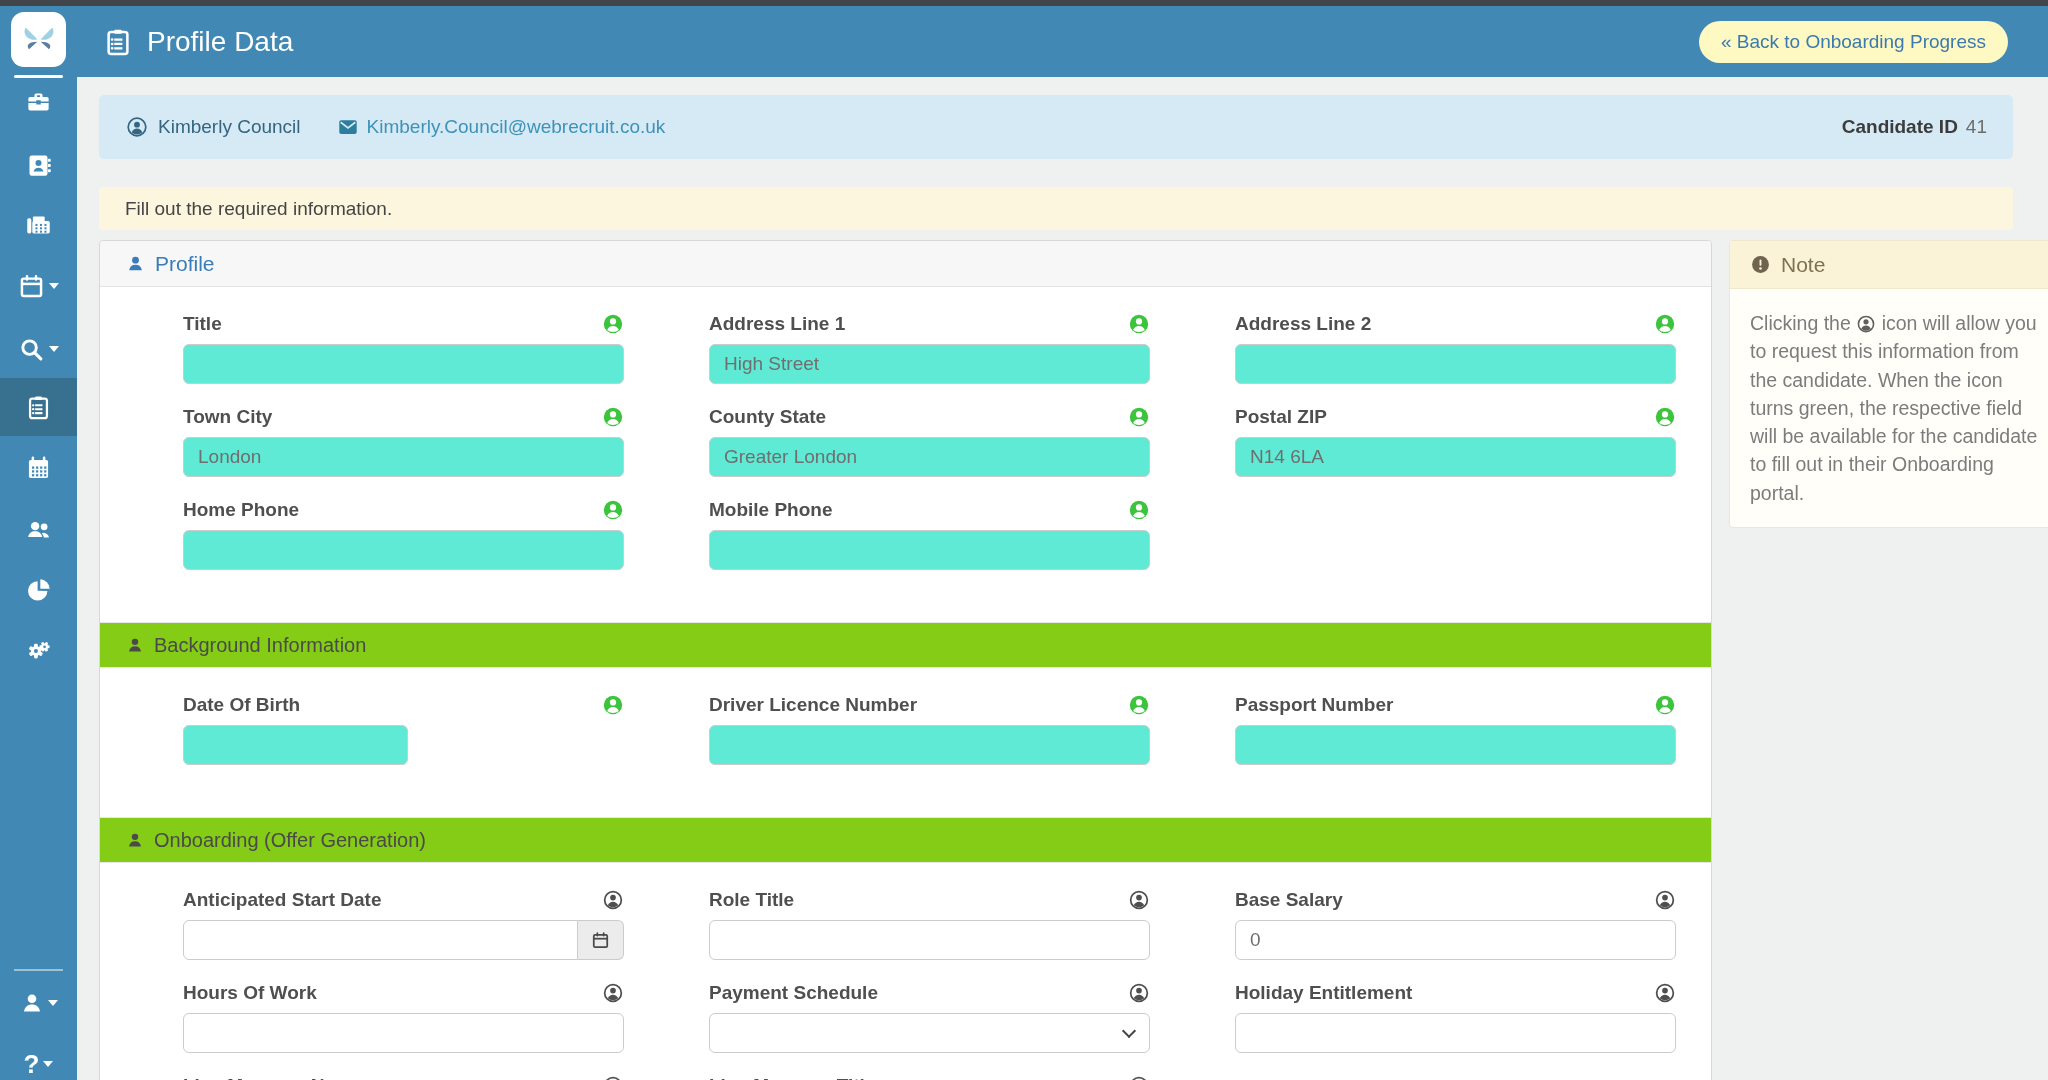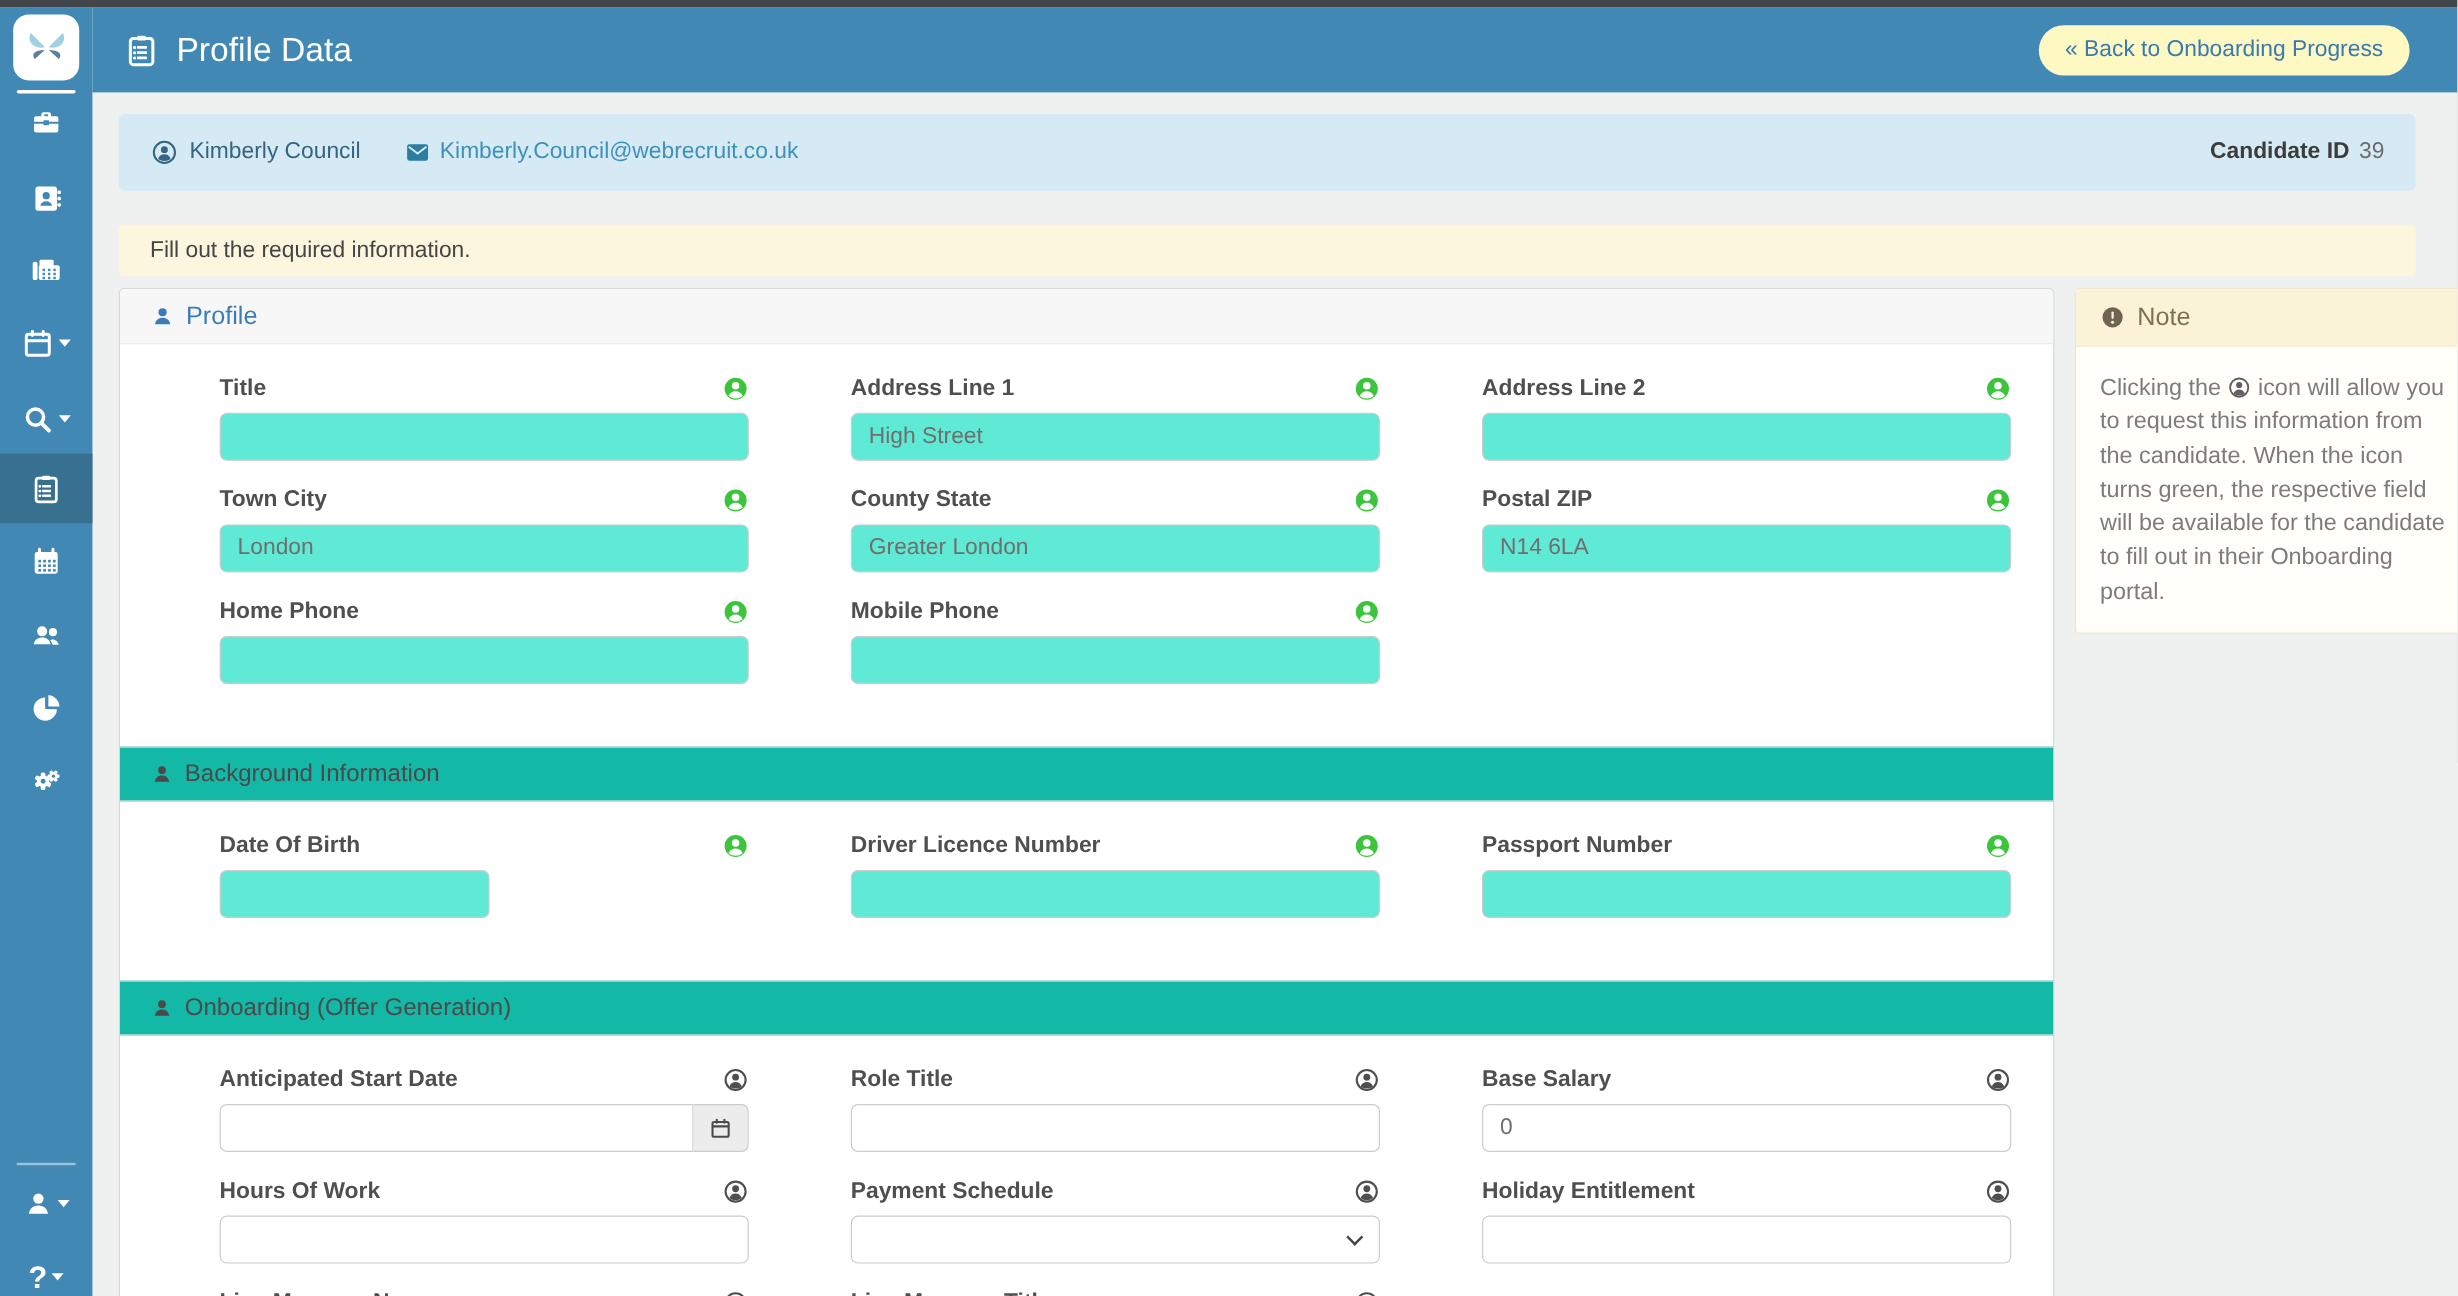--- a/index.html
+++ b/index.html
@@ -40,21 +40,21 @@
   .cand-id b{ color:#3c3c3c; margin-right:8px;}
   
   .alert{ position:absolute; left:99px; top:187px; width:1914px; height:43px; background:#fcf6de; border-radius:4px;
           display:flex; align-items:center; padding:0 26px; font-size:19px; color:#454545; z-index:10;}
   
   .panel{ position:absolute; left:99px; top:240px; width:1613px; height:841px; background:#fff;
           border:1px solid #d8d8d8; border-radius:4px 4px 0 0; z-index:10;}
   .panel-title-bar{ height:46px; background:#f7f7f7; border-bottom:1px solid #e3e3e3; border-radius:4px 4px 0 0;
           display:flex; align-items:center; gap:10px; padding:0 26px; color:#3a7cb8; font-size:21px;}
   .panel-title-bar svg{ width:19px; height:19px; color:#3a7cb8;}
-  .sec-header{ height:46px; background:#14b8a6; border-top:1px solid #e7e7e7; border-bottom:1px solid #e7e7e7;
+  .sec-header{ height:46px; background:#84cc16; border-top:1px solid #e7e7e7; border-bottom:1px solid #e7e7e7;
           display:flex; align-items:center; gap:10px; padding:0 26px; color:#4a4a4a; font-size:20px;}
   .sec-header svg{ width:18px; height:18px; color:#4a4a4a;}
   .panel-body{ padding:26px 35px 30px; display:grid; grid-template-columns:repeat(3,1fr); column-gap:37px;}
   .field{ margin-bottom:22px;margin-left:48px;}
   .field-head{ display:flex; justify-content:space-between; align-items:center; margin-bottom:9px; height:22px;}
   .field-label{ font-weight:bold; font-size:19px; color:#4f4f4f;}
   .req-icon{ width:22px; height:22px; cursor:pointer; display:inline-flex;}
   .req-icon svg{ width:22px; height:22px;}
   .req-icon.gray{ color:#4f4f4f;}
   .f-input{ width:100%; height:40px; border:1px solid #ccc; border-radius:6px; background:#fff; font-family:inherit;
@@ -301,21 +301,21 @@
         </svg>
       <span>Kimberly Council</span>
     </span>
     <a class="cand-email">
       <svg>
           <use href="#i-envelope"></use>
         </svg>
       <span>Kimberly.Council@webrecruit.co.uk</span>
     </a>
     <span class="cand-id">
-      <b>Candidate ID</b><span>39</span>
+      <b>Candidate ID</b><span>41</span>
     </span>
   </div>
 
   <div class="alert">
     <span>Fill out the required information.</span>
   </div>
 
   <div class="panel">
 
     <div class="panel-title-bar">

